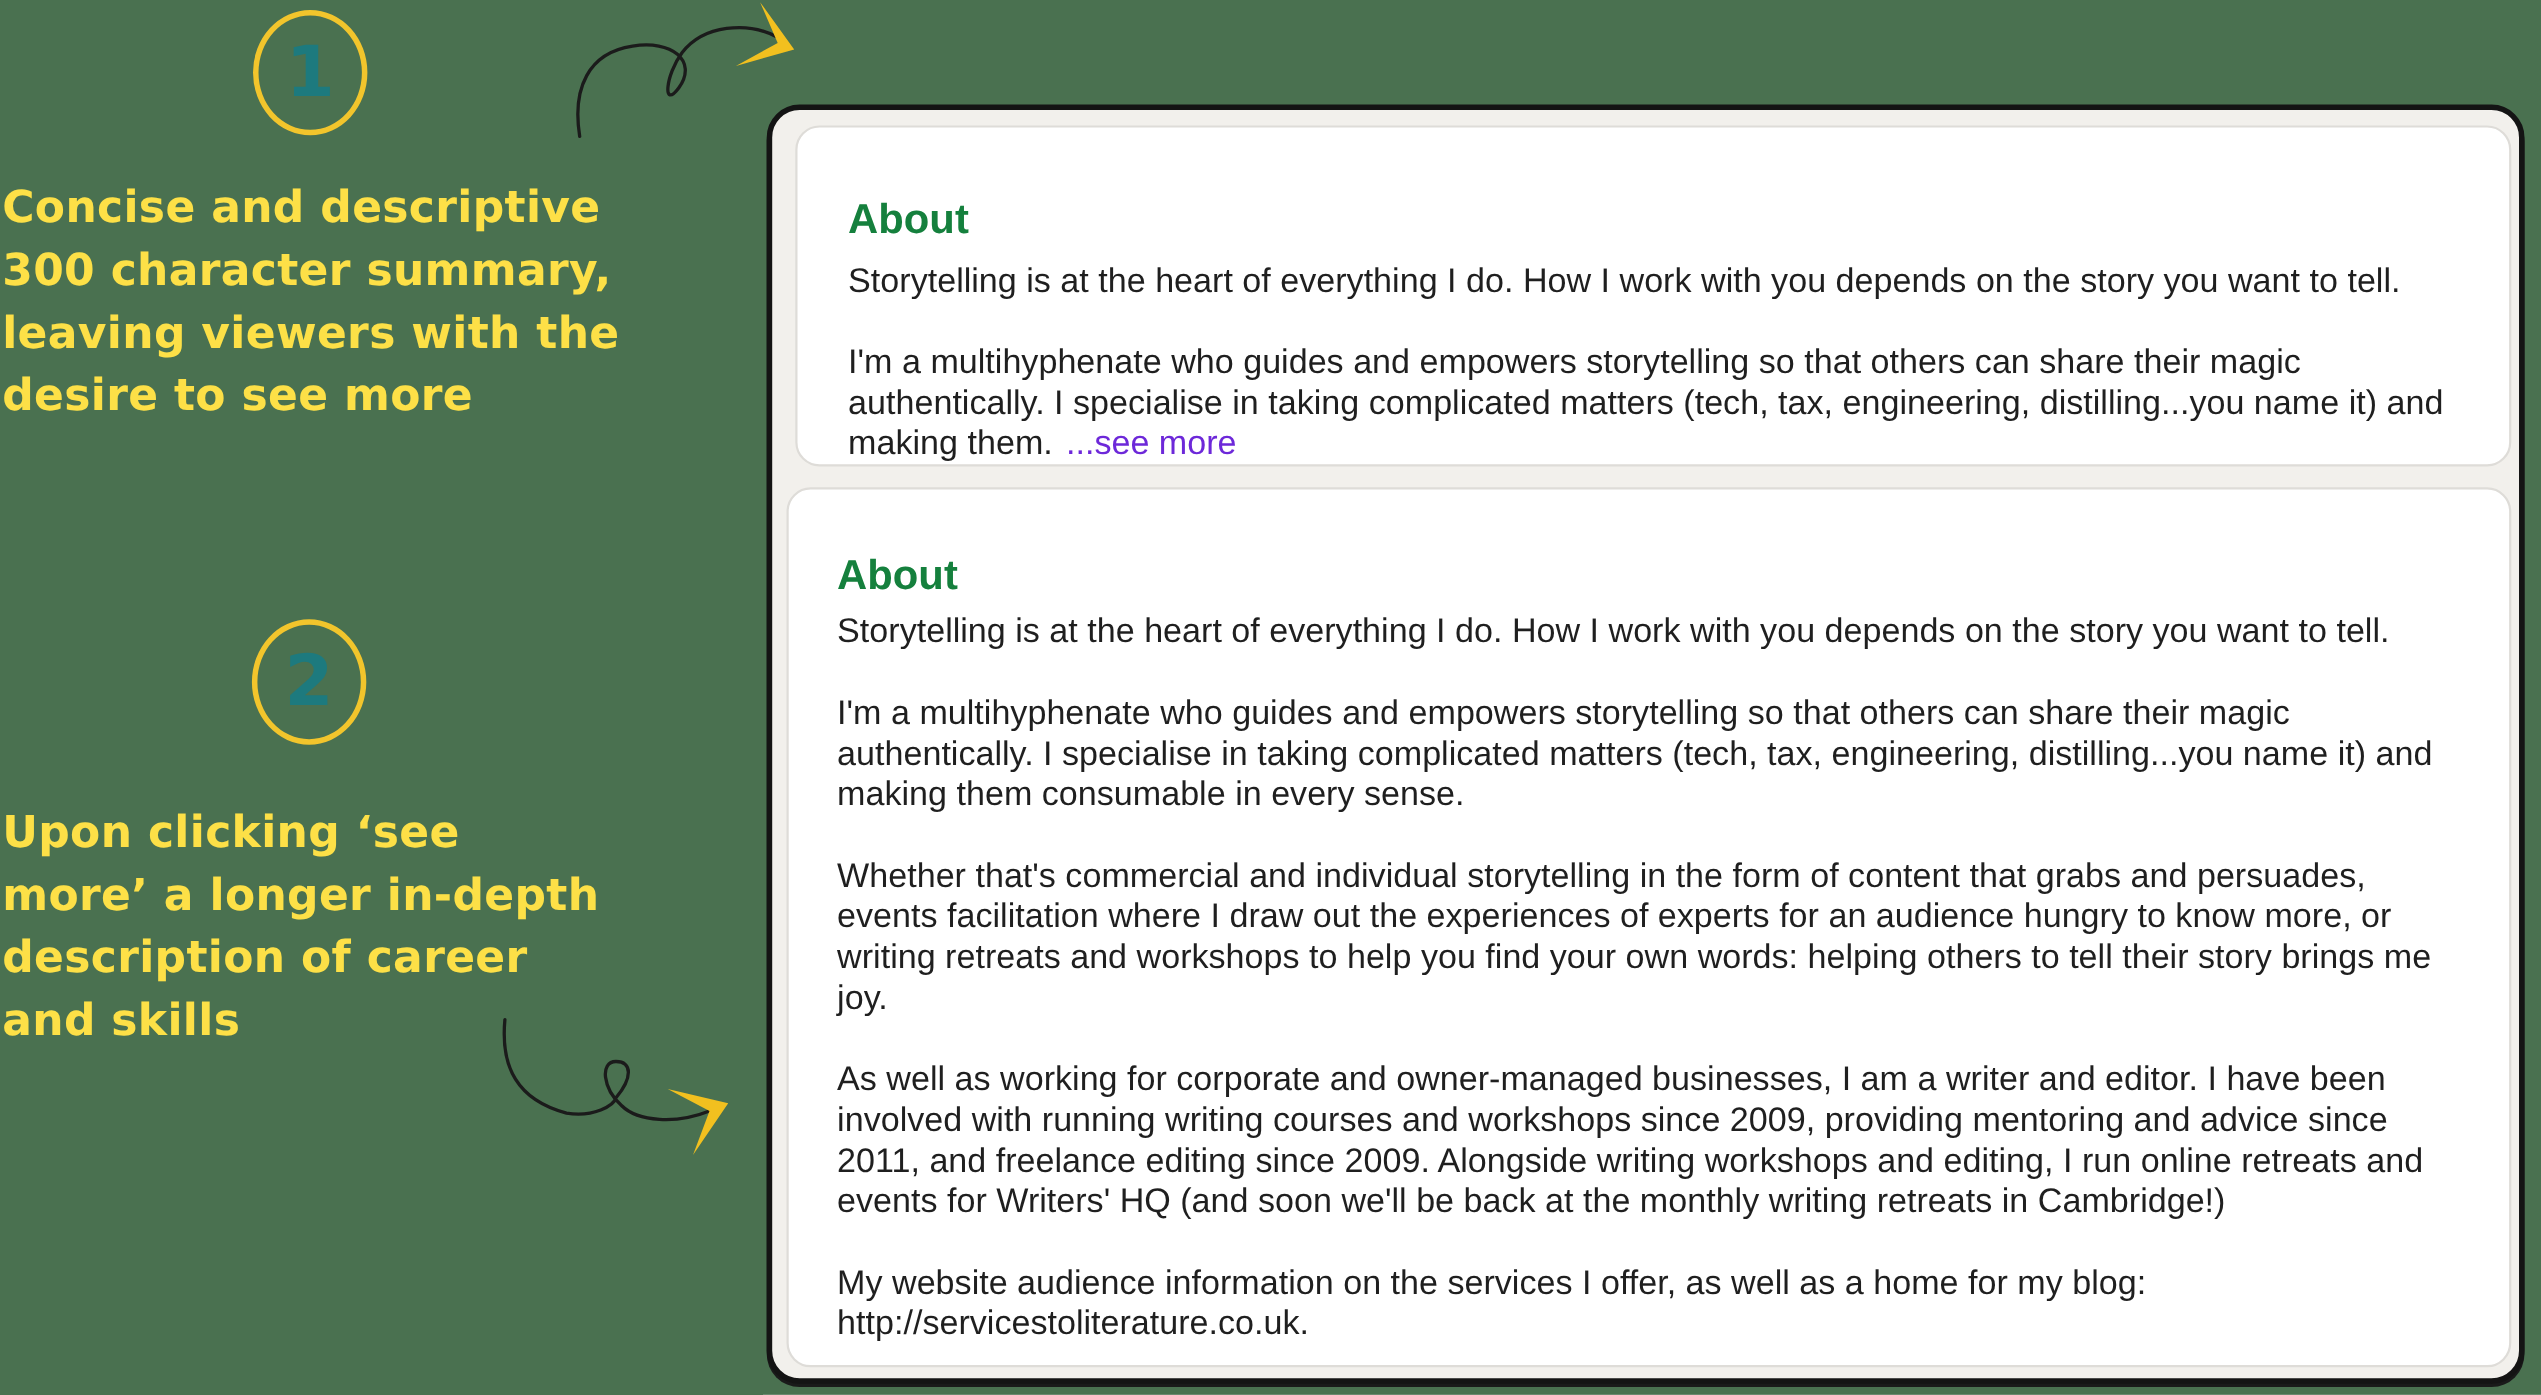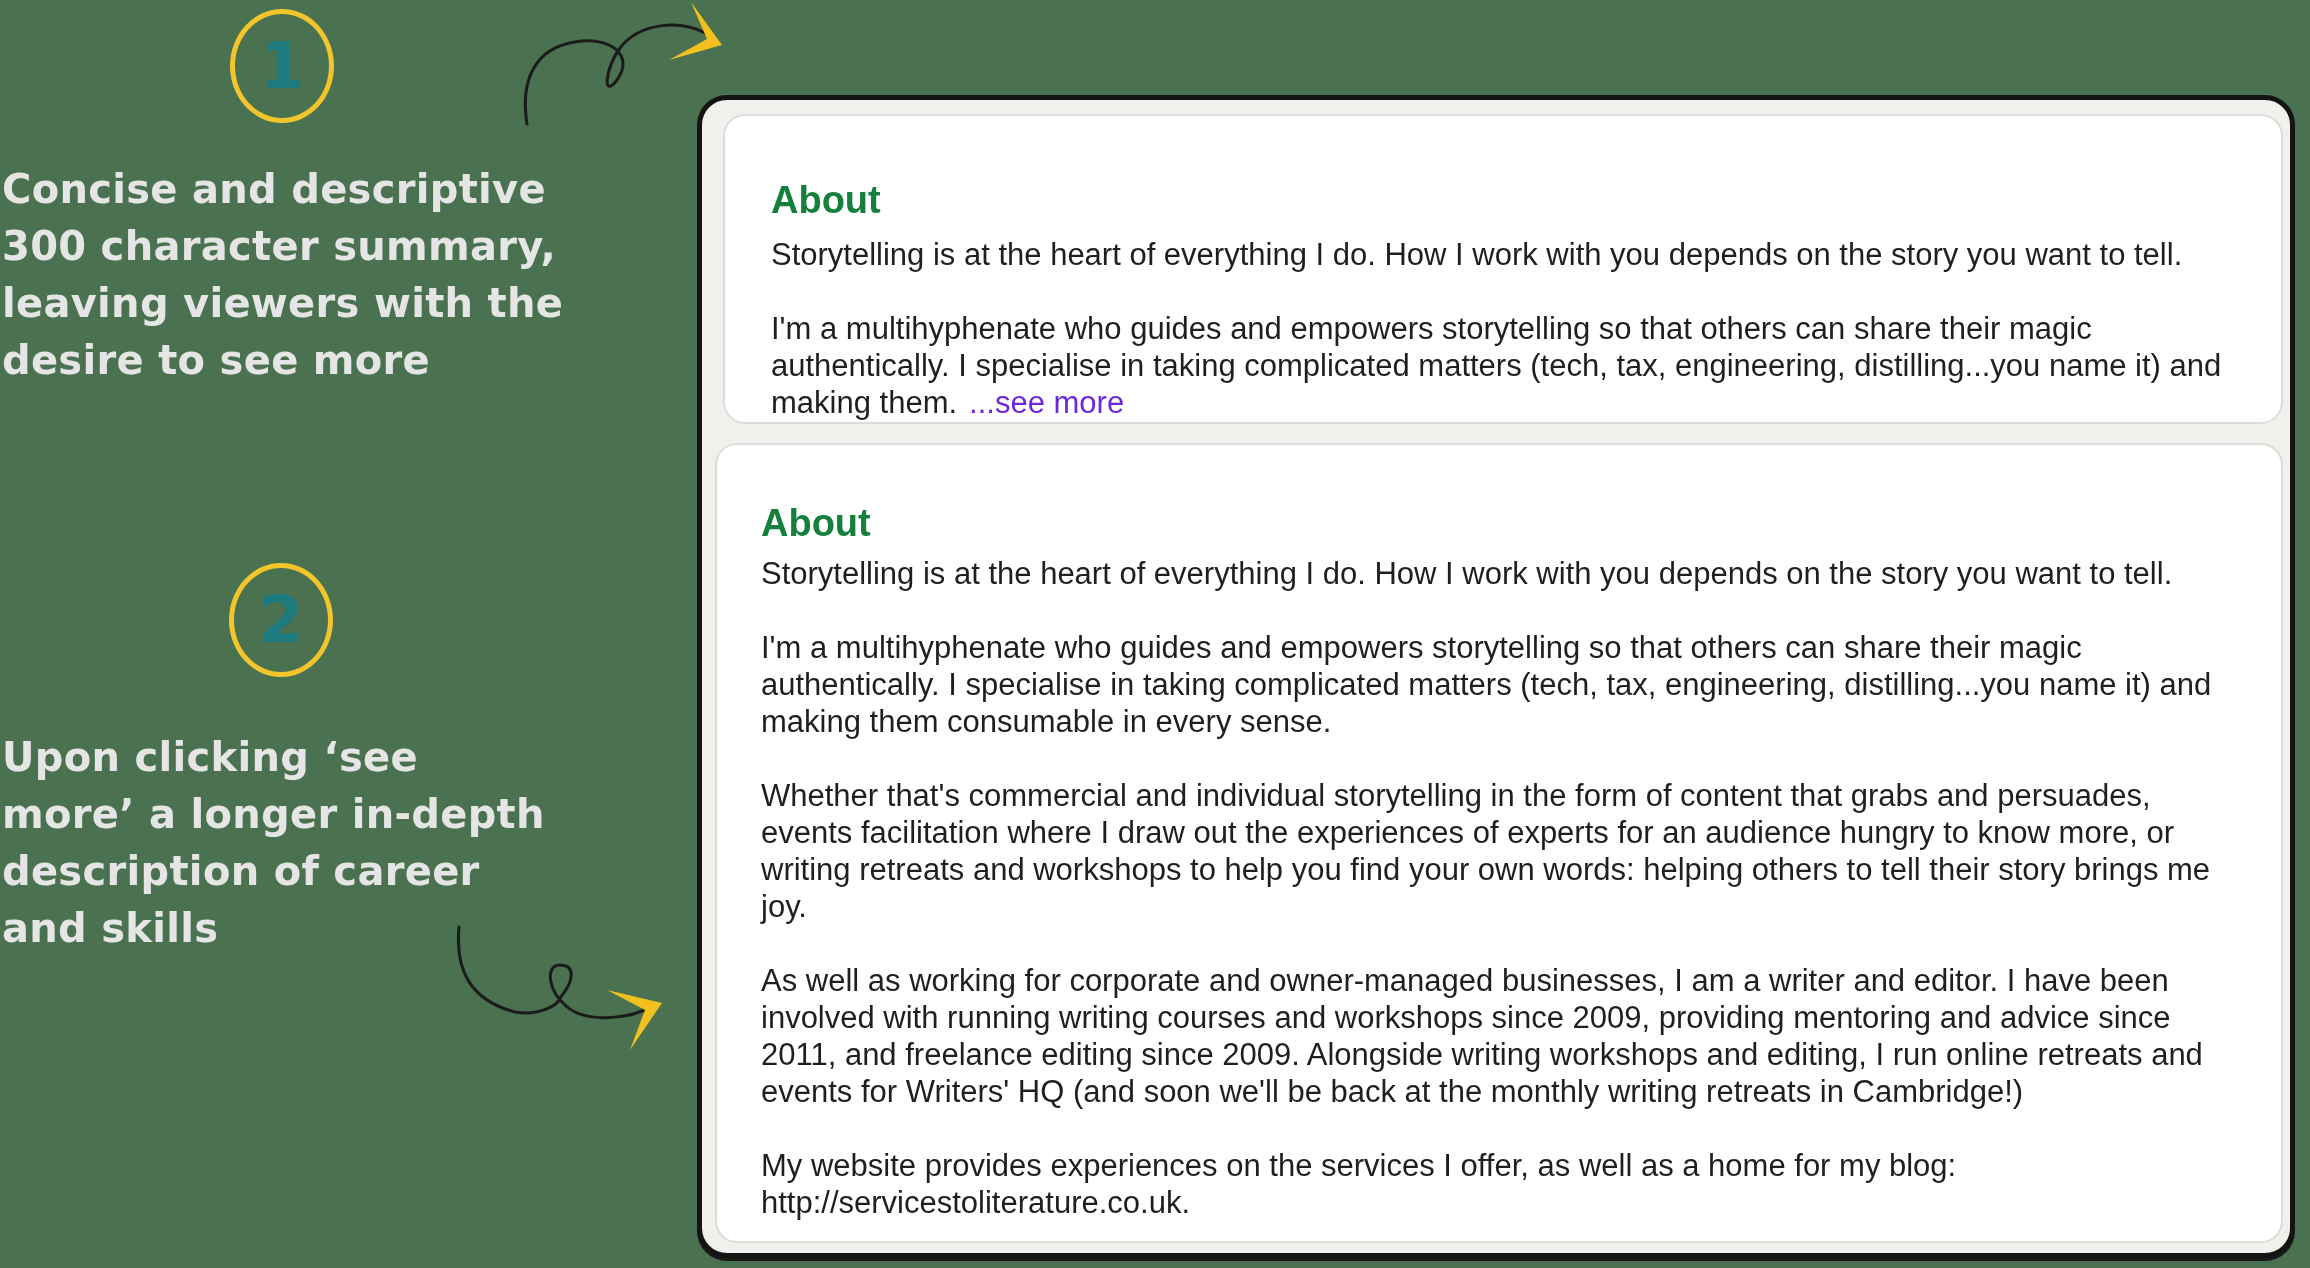--- a/index.html
+++ b/index.html
@@ -26,21 +26,21 @@
       justify-content: center;
       color: #1d7a7e;
       font-family: "DejaVu Sans", sans-serif;
       font-weight: bold;
       font-size: 64px;
       line-height: 1;
     }
     .annotation-text {
       position: absolute;
       left: 2px;
-      color: #e5e5e5;
+      color: #fde047;
       font-family: "DejaVu Sans", sans-serif;
       font-weight: bold;
       font-size: 40px;
       line-height: 57px;
       letter-spacing: 0.3px;
       white-space: pre-line;
       margin: 0;
     }
     .arrow {
       position: absolute;
@@ -142,16 +142,16 @@
     <p class="para">Storytelling is at the heart of everything I do. How I work with you depends on the story you want to tell.</p>
     <p class="para"><span>I'm a multihyphenate who guides and empowers storytelling so that others can share their magic authentically. I specialise in taking complicated matters (tech, tax, engineering, distilling...you name it) and making them.</span><span class="see-more">...see more</span></p>
   </section>
 
   <section class="card card-2">
     <h2 class="card-title">About</h2>
     <p class="para">Storytelling is at the heart of everything I do. How I work with you depends on the story you want to tell.</p>
     <p class="para">I'm a multihyphenate who guides and empowers storytelling so that others can share their magic authentically. I specialise in taking complicated matters (tech, tax, engineering, distilling...you name it) and making them consumable in every sense.</p>
     <p class="para">Whether that's commercial and individual storytelling in the form of content that grabs and persuades, events facilitation where I draw out the experiences of experts for an audience hungry to know more, or writing retreats and workshops to help you find your own words: helping others to tell their story brings me joy.</p>
     <p class="para">As well as working for corporate and owner-managed businesses, I am a writer and editor. I have been involved with running writing courses and workshops since 2009, providing mentoring and advice since 2011, and freelance editing since 2009. Alongside writing workshops and editing, I run online retreats and events for Writers' HQ (and soon we'll be back at the monthly writing retreats in Cambridge!)</p>
-    <p class="para">My website provides experiences on the services I offer, as well as a home for my blog: http://servicestoliterature.co.uk.</p>
+    <p class="para">My website audience information on the services I offer, as well as a home for my blog: http://servicestoliterature.co.uk.</p>
   </section>
 
 </div>
 
 </body></html>

